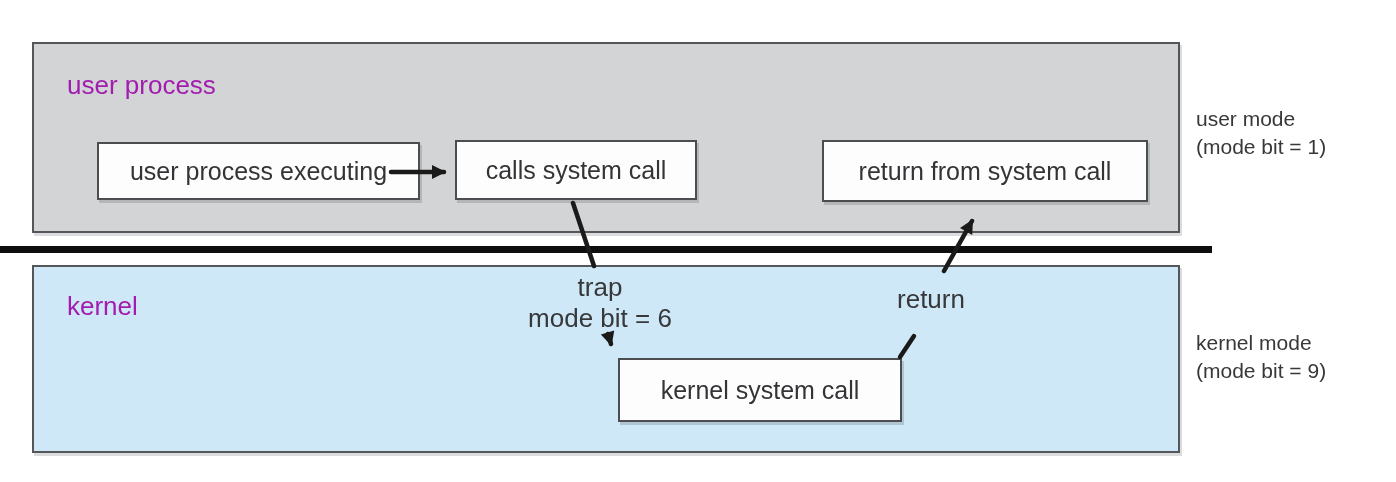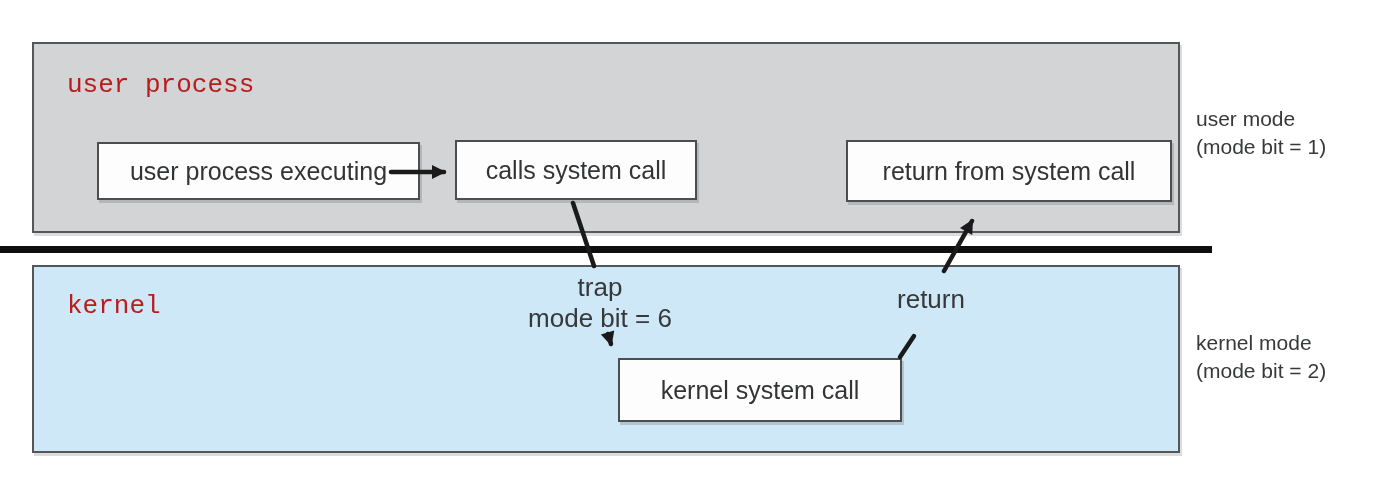--- a/index.html
+++ b/index.html
@@ -30,23 +30,22 @@
   }
   .region.kernel {
     left: 32px; top: 265px;
     width: 1148px; height: 188px;
     background: #cfe8f7;
   }
   .region-label {
     position: absolute;
     font-size: 26px;
     line-height: 26px;
-    color: #b91c1c;
+    color: #a21caf;
     white-space: nowrap;
-    font-family: Liberation Mono, monospace;
   }
   .region.user .region-label { left: 33px; top: 28px; }
   .region.kernel .region-label { left: 33px; top: 26px; }
 
   
   .mode-divider {
     position: absolute;
     left: 0; top: 246px;
     width: 1212px; height: 7px;
     background: #0e0e0f;
@@ -61,21 +60,21 @@
     box-shadow: 2px 3px 0 rgba(110,115,120,0.30);
     display: flex;
     align-items: center;
     justify-content: center;
     font-size: 25px;
     white-space: nowrap;
     color: #333436;
   }
   .box-executing { left: 65px;  top: 142px; width: 323px; height: 58px; margin-left: 32px; }
   .box-calls     { left: 455px; top: 140px; width: 242px; height: 60px; }
-  .box-return    { left: 846px; top: 140px; width: 326px; height: 62px; }
+  .box-return    { left: 822px; top: 140px; width: 326px; height: 62px; }
   .box-execute   { left: 618px; top: 358px; width: 284px; height: 64px; }
 
   
   .transition-label {
     position: absolute;
     width: 220px;
     text-align: center;
     font-size: 26px;
     line-height: 31px;
     color: #37383a;
@@ -137,21 +136,21 @@
     <div>return</div>
   </div>
 
   <div class="side-label user-mode">
     <div>user mode</div>
     <div>(mode bit = 1)</div>
   </div>
 
   <div class="side-label kernel-mode">
     <div>kernel mode</div>
-    <div>(mode bit = 2)</div>
+    <div>(mode bit = 9)</div>
   </div>
 
   <svg class="connectors" viewBox="0 0 1396 482" xmlns="http://www.w3.org/2000/svg">
     <defs>
       <marker id="arrowhead" markerUnits="userSpaceOnUse" markerWidth="20" markerHeight="20" refX="13" refY="8" orient="auto">
         <path d="M1,1 L15,8 L1,15 Z" fill="#1a1a1b"></path>
       </marker>
     </defs>
 
     <line x1="391" y1="172" x2="444" y2="172" marker-end="url(#arrowhead)"></line>

